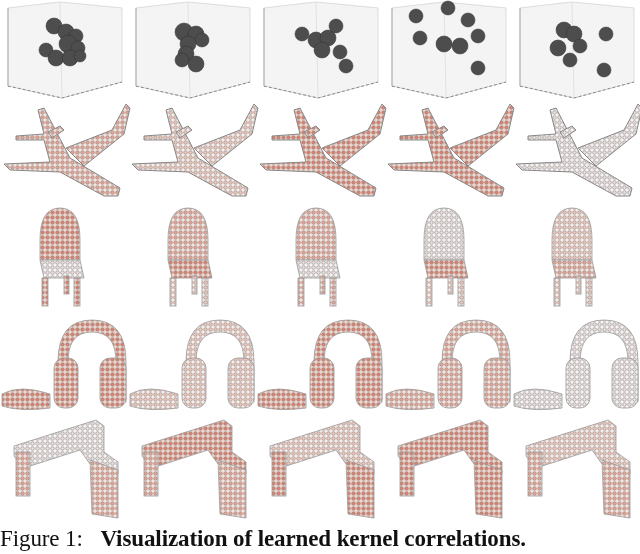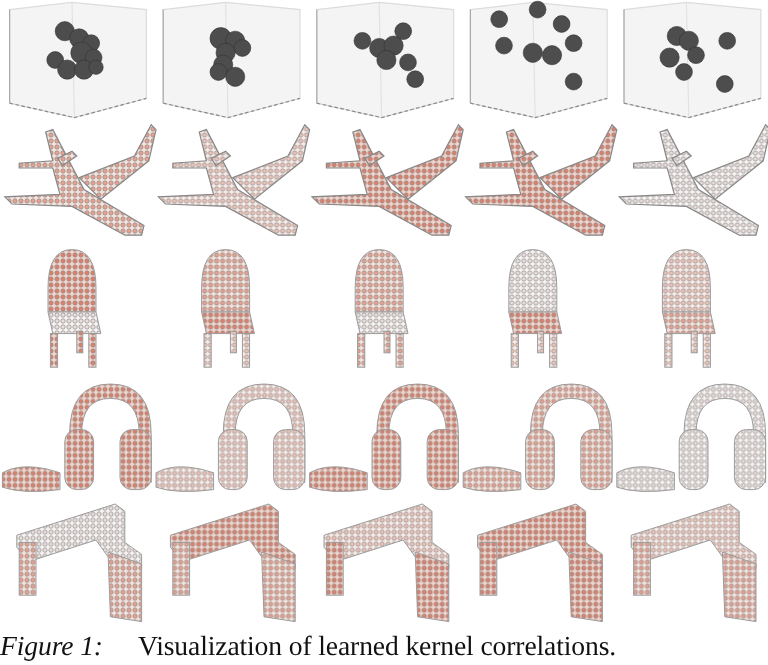--- a/index.html
+++ b/index.html
@@ -2,22 +2,22 @@
 <html><head>
 <meta charset="utf-8">
 <style>
   html, body { margin: 0; padding: 0; background: #ffffff; }
   body { width: 640px; height: 554px; overflow: hidden; position: relative; font-family: "Liberation Serif", serif; }
   .figure { position: absolute; left: 0; top: 0; width: 640px; height: 520px; }
   .row { position: absolute; left: 0; width: 640px; }
   .cell { position: absolute; }
   svg { display: block; }
   .caption { position: absolute; left: 0; top: 526px; width: 640px; font-size: 23px; line-height: 26px; color: #111; white-space: nowrap; letter-spacing: -0.1px; }
-  .caption .lbl { font-weight: normal; margin-right: 24px; font-style: italic; }
-  .caption .ttl { font-weight: normal; }
+  .caption .lbl { font-weight: normal; margin-right: 12px; }
+  .caption .ttl { font-weight: bold; }
 </style>
 </head>
 <body>
 
 <div class="figure">
 
   <div class="row" style="top:0;height:100px">
     <div class="cell" style="left:2px;top:0">
       <svg width="126" height="100">
         <polygon points="6,8 58,2 120,8 120,82 60,98 6,86" fill="#f4f4f4" stroke="#dcdcdc"></polygon>

